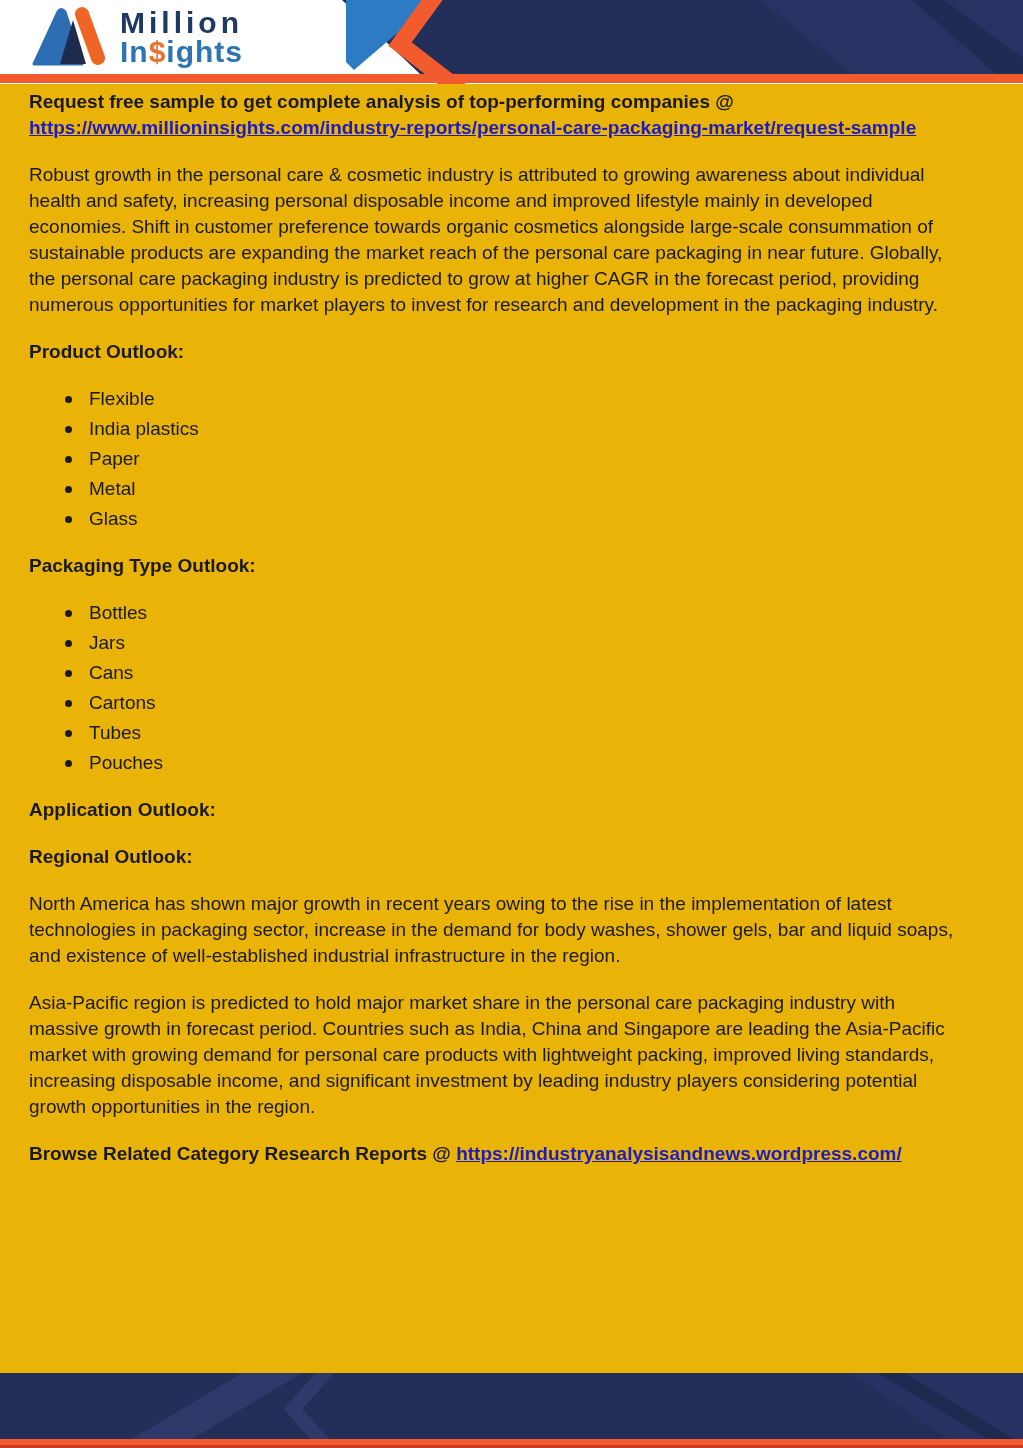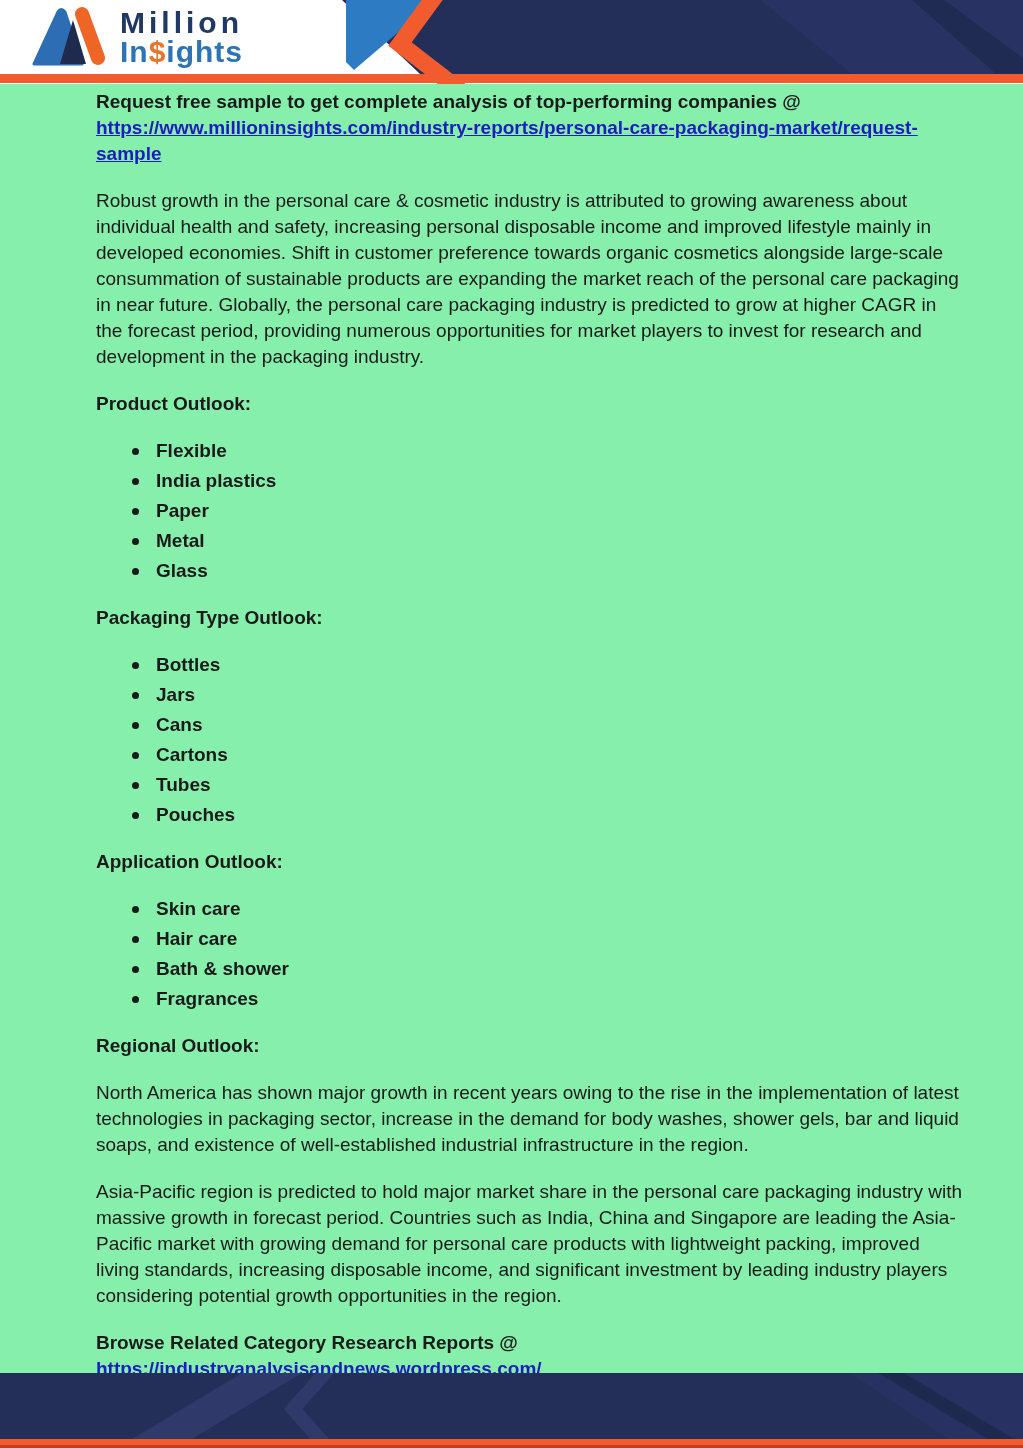--- a/index.html
+++ b/index.html
@@ -1,42 +1,42 @@
 <!DOCTYPE html>
 <html><head>
 <meta charset="utf-8">
 <style>
   html,body{margin:0;padding:0;background:#e8e8e8;}
   .page{
     position:relative;
     width:1023px;height:1448px;
-    background:#86efac;
+    background:#eab308;
     overflow:hidden;
     font-family:"Liberation Sans", sans-serif;
     color:#1a1a1a;
     margin:0 auto;
   }
 
   
   .masthead{position:relative;width:100%;height:84px;background:#ffffff;}
   .banner-art{position:absolute;top:0;left:0;width:1023px;height:84px;display:block;}
   .logo{position:absolute;top:6px;left:30px;display:flex;align-items:center;gap:12px;z-index:2;}
   .logo-mark{width:78px;height:62px;display:block;}
   .logo-text{display:flex;flex-direction:column;line-height:29px;font-weight:bold;}
   .logo-million{font-size:30px;color:#1f3864;letter-spacing:4px;}
   .logo-insights{font-size:30px;color:#2d74b5;letter-spacing:1px;}
   .logo-insights .dollar{color:#e9742e;}
 
   
-  .content{padding:5px 60px 0 96px;font-size:19px;line-height:26px;}
+  .content{padding:5px 60px 0 29px;font-size:19px;line-height:26px;}
   .content p{margin:0 0 21px 0;}
   .content h3{font-size:19px;font-weight:bold;margin:0 0 21px 0;line-height:26px;}
   .bold{font-weight:bold;}
   .doc-link{color:#1e1cbd;font-weight:bold;text-decoration:underline;cursor:pointer;}
-  ul.doc-list{list-style:none;margin:16px 0 21px 0;padding:0;font-weight:bold;}
+  ul.doc-list{list-style:none;margin:16px 0 21px 0;padding:0;}
   ul.doc-list li{position:relative;padding-left:60px;line-height:26px;margin-bottom:4px;}
   ul.doc-list li::before{
     content:"";position:absolute;left:36px;top:10px;
     width:7px;height:7px;border-radius:50%;background:#1a1a1a;
   }
 
   
   .pagefoot{position:absolute;left:0;bottom:0;width:1023px;height:75px;}
   .footer-art{display:block;width:1023px;height:75px;}
 </style>
@@ -96,26 +96,20 @@
     <ul class="doc-list">
         <li>Bottles</li>
         <li>Jars</li>
         <li>Cans</li>
         <li>Cartons</li>
         <li>Tubes</li>
         <li>Pouches</li>
       </ul>
 
     <h3>Application Outlook:</h3>
-    <ul class="doc-list">
-        <li>Skin care</li>
-        <li>Hair care</li>
-        <li>Bath &amp; shower</li>
-        <li>Fragrances</li>
-      </ul>
 
     <h3>Regional Outlook:</h3>
     <p>North America has shown major growth in recent years owing to the rise in the implementation of latest technologies in packaging sector, increase in the demand for body washes, shower gels, bar and liquid soaps, and existence of well-established industrial infrastructure in the region.</p>
     <p>Asia-Pacific region is predicted to hold major market share in the personal care packaging industry with massive growth in forecast period. Countries such as India, China and Singapore are leading the Asia-Pacific market with growing demand for personal care products with lightweight packing, improved living standards, increasing disposable income, and significant investment by leading industry players considering potential growth opportunities in the region.</p>
 
     <p class="bold">
       <span>Browse Related Category Research Reports @ </span><a href="#" class="doc-link">https://industryanalysisandnews.wordpress.com/</a>
     </p>
   </main>
 

